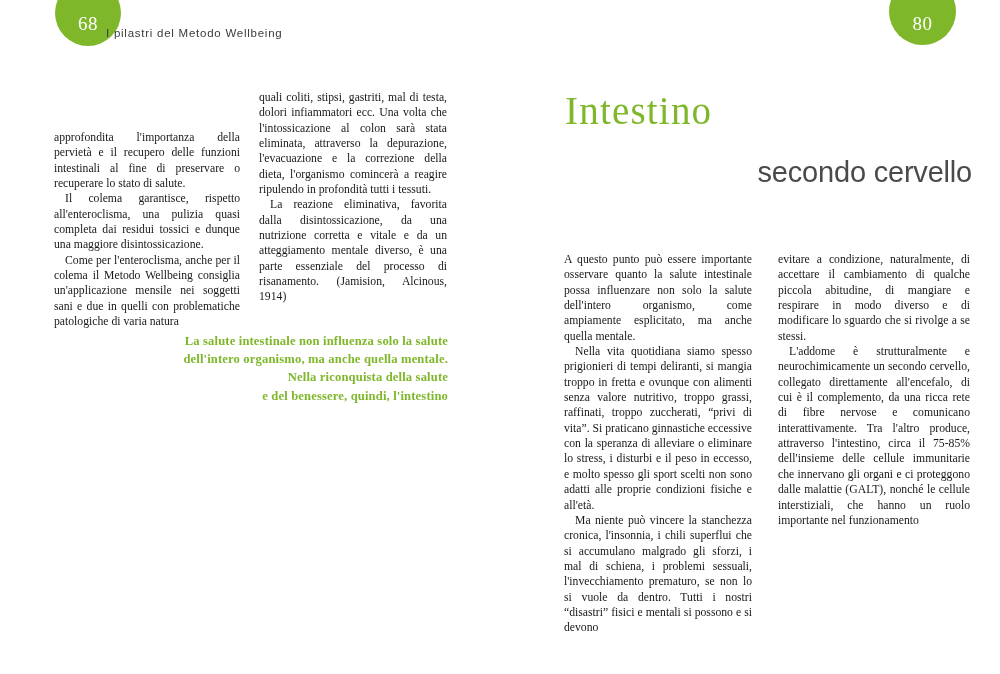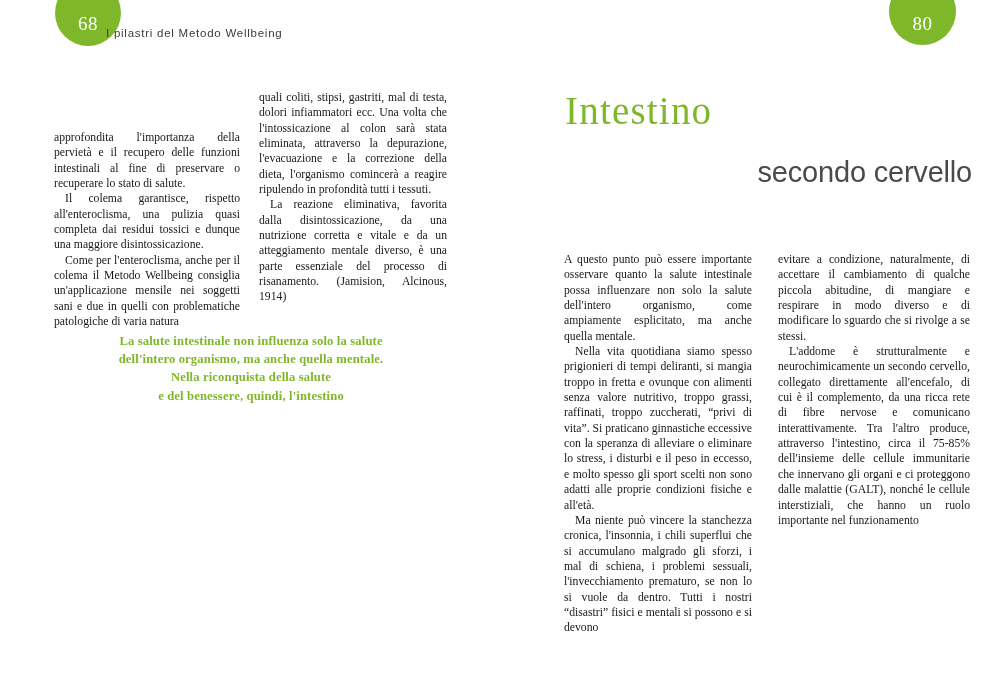--- a/index.html
+++ b/index.html
@@ -99,21 +99,21 @@
     top: 332px;
     width: 394px;
     text-align: center;
     color: #7fb72b;
     font-family: "Liberation Serif", serif;
     font-weight: bold;
     font-size: 12.6px;
     line-height: 18.2px;
     letter-spacing: 0.15px;
   }
-  .pullquote span { display: block; white-space: nowrap; }
+  .pullquote span { display: block; white-space: nowrap; text-align: right; }
 
   
   .chapter-title {
     position: absolute;
     left: 565px;
     top: 83px;
     color: #7fb72b;
     font-family: "Liberation Serif", serif;
     font-size: 39px;
     line-height: 56px;

